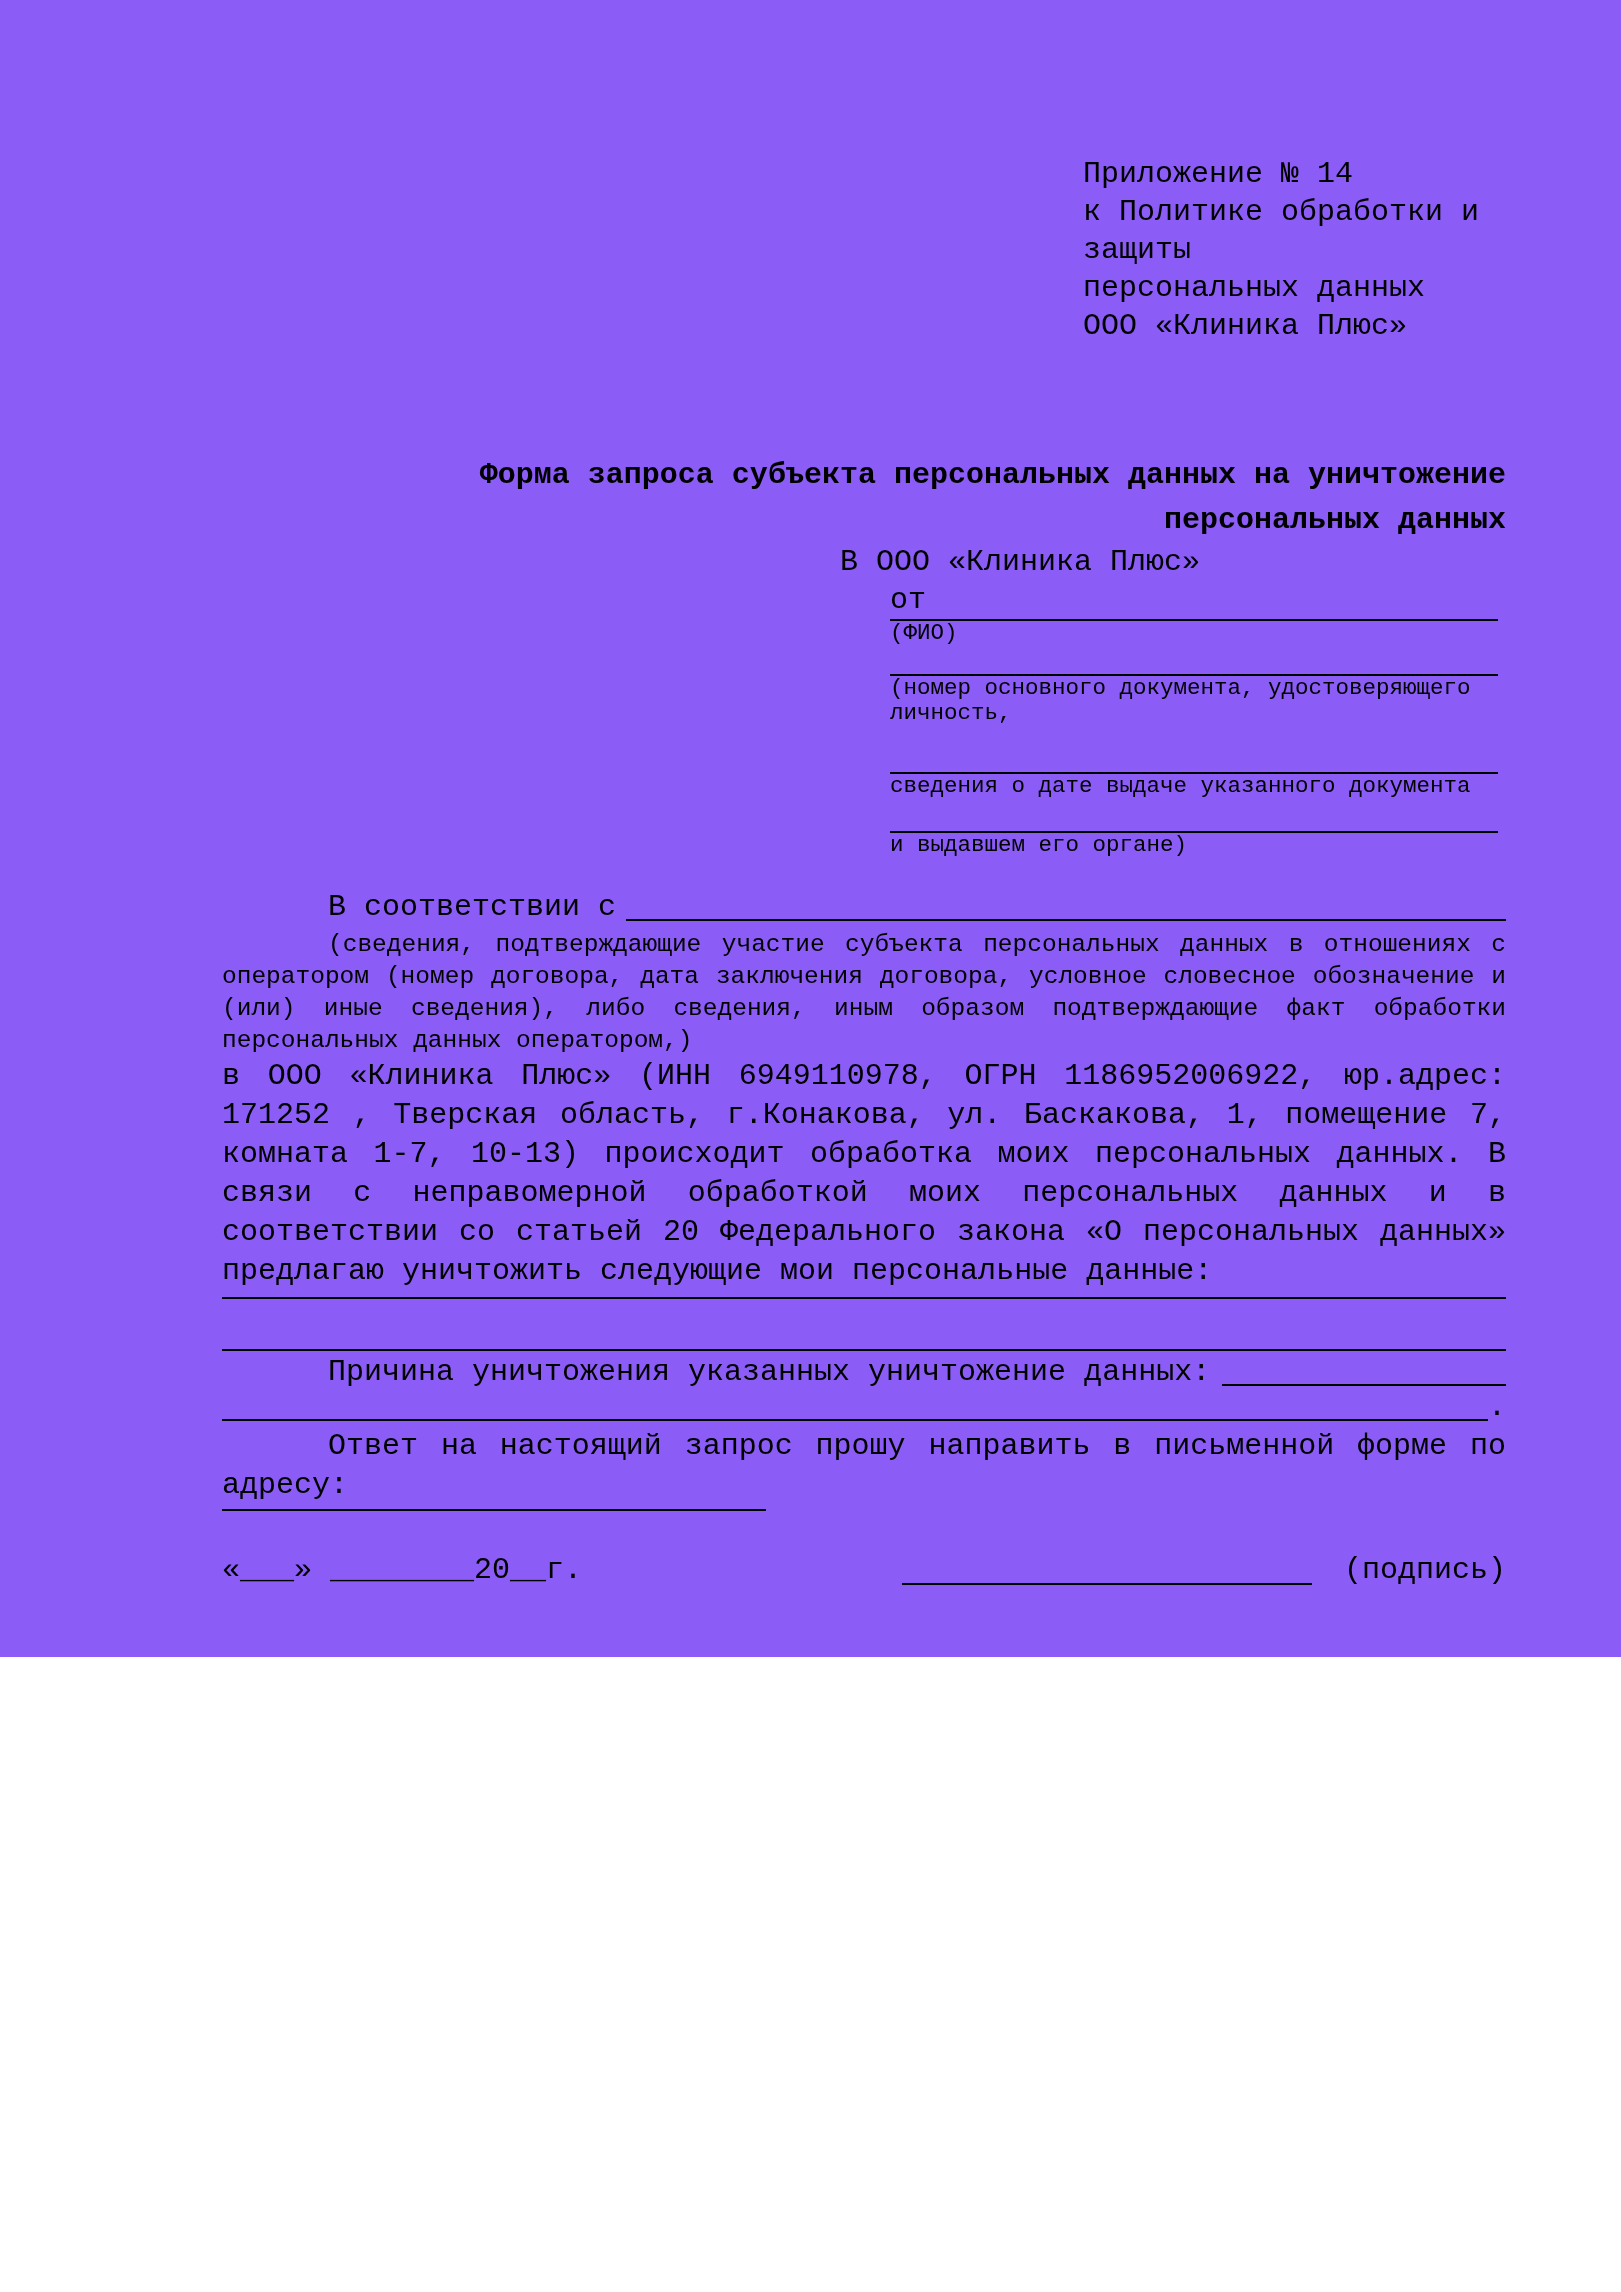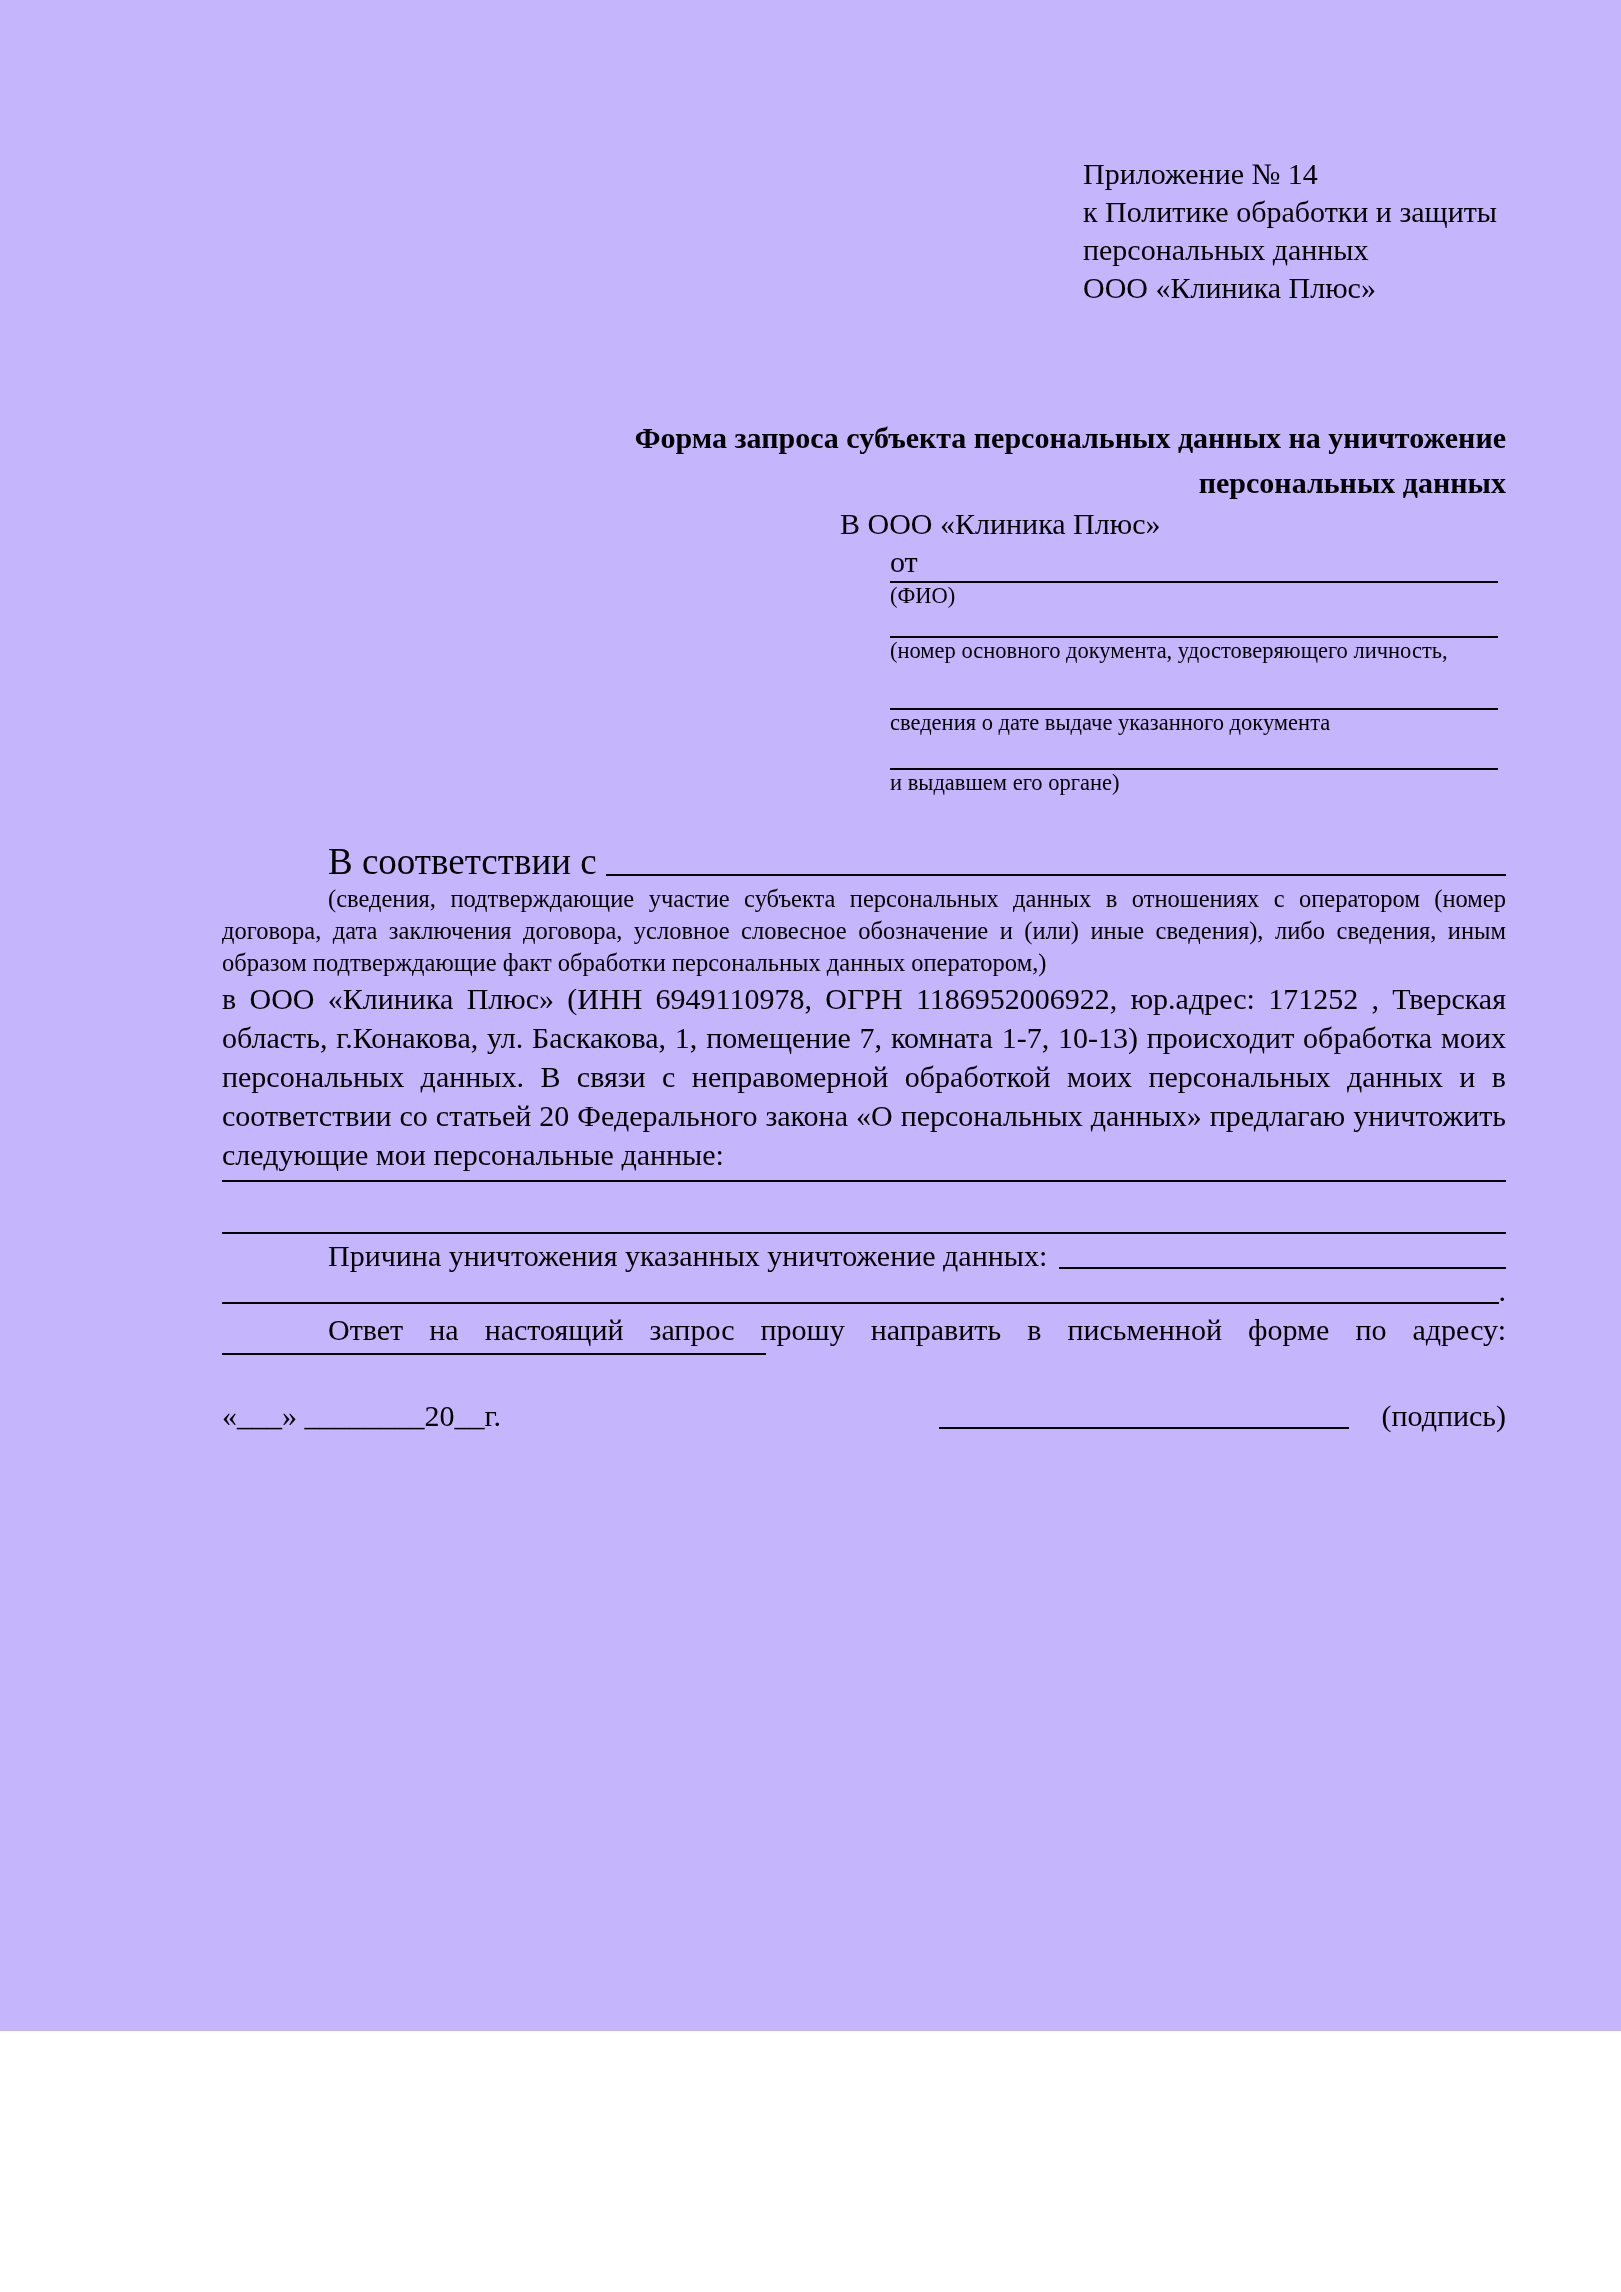--- a/index.html
+++ b/index.html
@@ -1,35 +1,35 @@
 <!DOCTYPE html>
 <html><head>
 <meta charset="utf-8">
 <style>
   * { margin:0; padding:0; box-sizing:border-box; }
   html, body { background:#ffffff; }
   .page {
     position:relative;
-    width:1621px; height:2031px;
-    background:#c4b5fd; color:#000000;
-    font-family:Liberation Serif, serif;
+    width:1621px; height:1657px;
+    background:#8b5cf6; color:#000000;
+    font-family:Liberation Mono, monospace;
     overflow:hidden;
   }
   .appendix { padding-top:155px; margin-left:1083px; margin-right:59px;
               font-size:30px; line-height:38px; }
   .doc-title { margin:108px 115px 0 222px; text-align:right;
                font-weight:bold; font-size:30px; line-height:45px; }
   .addressee { margin-left:840px; font-size:30px; line-height:38px; }
   .from-label { margin-left:890px; font-size:30px; line-height:38px; }
   .fline { margin-left:890px; width:608px; border-bottom:2.9px solid #000; }
   .fcaption { margin-left:890px; width:608px; text-align:left;
               font-size:22.5px; line-height:25.5px; }
   .mt28 { margin-top:27.4px; } .mt46 { margin-top:45px; } .mt33 { margin-top:32px; }
-  .accordance-row { display:flex; margin:47px 115px 0 222px; padding-left:106px;
-                    font-size:37px; line-height:39px; }
+  .accordance-row { display:flex; margin:29px 115px 0 222px; padding-left:106px;
+                    font-size:30px; line-height:39px; }
   .accordance-row .fill { flex:1; border-bottom:2.9px solid #000; margin:0 0 5.9px 9.8px; }
   .fineprint { margin:2px 115px 0 222px; text-indent:106px;
                font-size:24.5px; line-height:32px; text-align:justify; }
   .main-paragraph { margin:0 115px 0 222px; font-size:30px; line-height:39px;
                     text-align:justify; }
   .blank-line { margin:0 115px 0 222px; border-bottom:2.9px solid #000; }
   .blank-1 { height:7.8px; }
   .blank-2 { height:52px; }
   .reason-row { display:flex; margin:2px 115px 0 222px; padding-left:106px;
                 font-size:30px; line-height:39px; }

